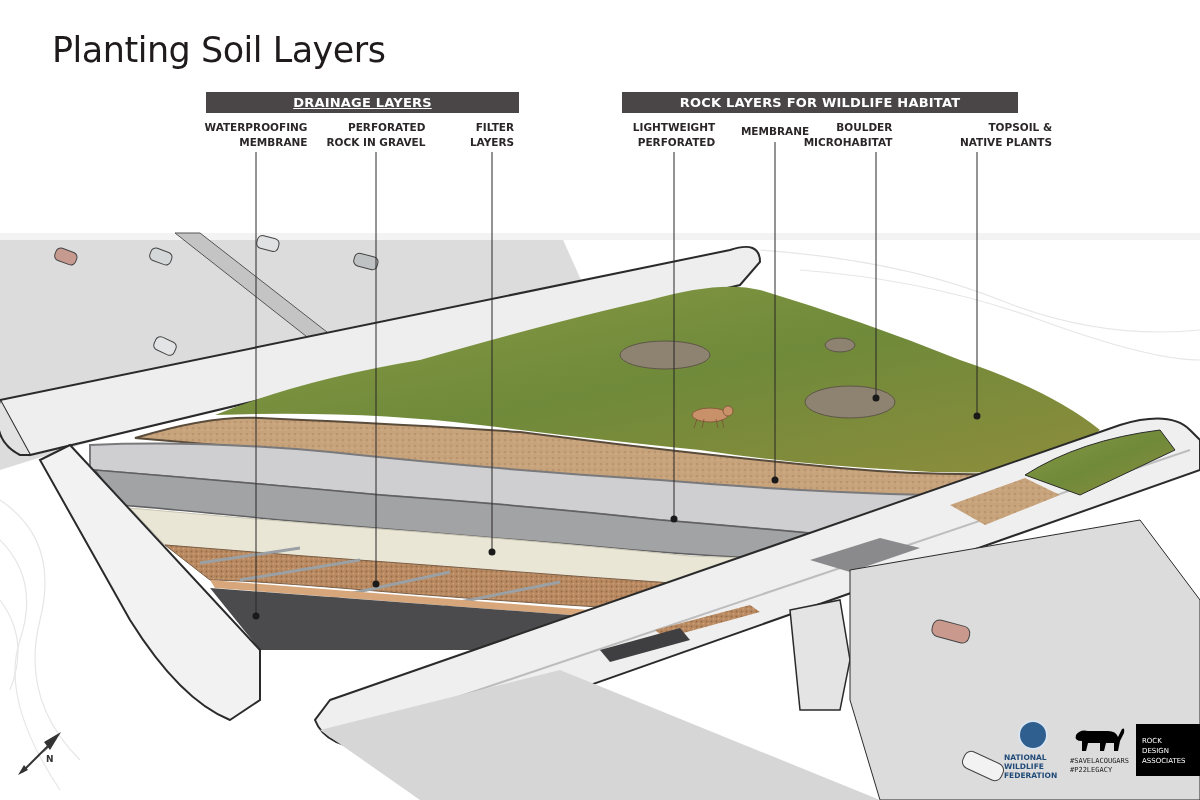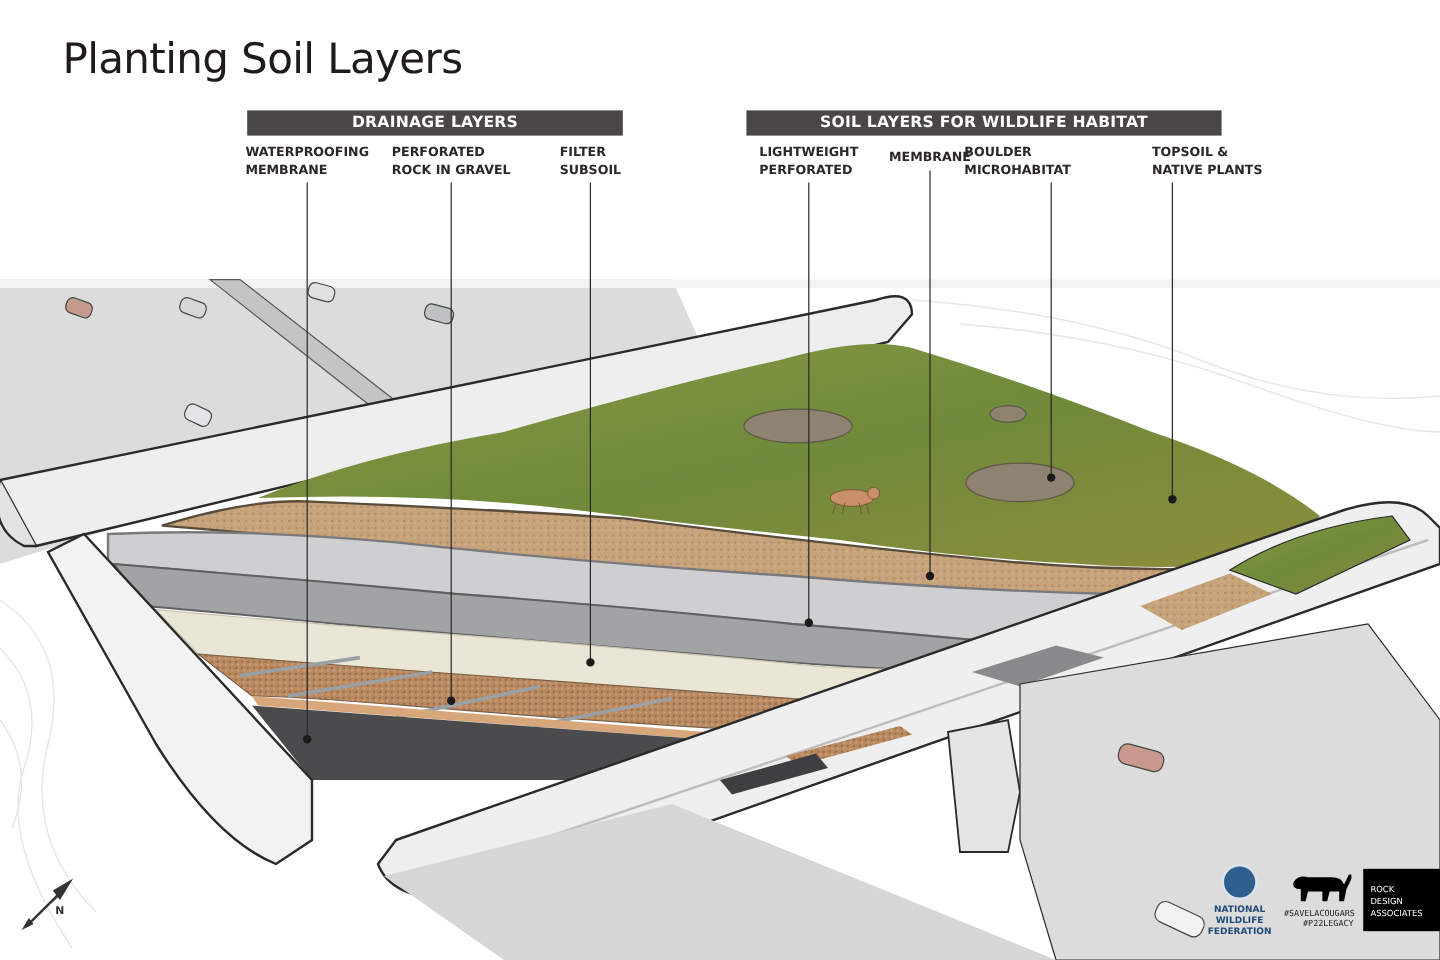--- a/index.html
+++ b/index.html
@@ -12,57 +12,57 @@
     font-size: 35px; letter-spacing: -0.5px; color: #1f1a1b;
   }
 
   .group-bar {
     position: absolute; top: 92px; height: 21px;
     background: #4a4546; color: #ffffff;
     font-family: "DejaVu Sans", sans-serif; font-weight: bold;
     font-size: 13px; letter-spacing: 0.2px;
     display: flex; align-items: center; justify-content: center;
   }
-  .group-bar.drainage { left: 206px; width: 313px; }
+  .group-bar.drainage { left: 206px; width: 313px; text-decoration: underline; }
   .group-bar.soil { left: 622px; width: 396px; }
 
   .layer-label {
     position: absolute; top: 120px;
     font-family: "DejaVu Sans", sans-serif; font-weight: bold;
     font-size: 10.5px; line-height: 15px; color: #2b2627;
-    text-align: left; white-space: pre-line;
+    text-align: right; white-space: pre-line;
     transform: translateX(-50%);
   }
 
   .scene { position: absolute; left: 0; top: 0; width: 1200px; height: 800px; }
 
   .logos { position: absolute; right: 0; top: 715px; height: 70px; display: flex; align-items: center; gap: 8px; }
-  .nwf { width: 58px; text-align: center; }
+  .nwf { width: 58px; }
   .nwf .badge { width: 30px; height: 30px; border-radius: 50%; background: #2f5f8f; margin: 0 auto 3px; border: 2px solid #d9e4ef; }
   .nwf .txt { font-family: "DejaVu Sans", sans-serif; font-weight: bold; font-size: 7.5px; line-height: 9px; color: #1f4a78; white-space: pre-line; }
-  .cougar-logo { width: 58px; text-align: right; }
+  .cougar-logo { width: 58px; text-align: left; }
   .cougar-logo .txt { font-family: "DejaVu Sans Mono", monospace; font-size: 7px; line-height: 9px; color: #222; white-space: pre-line; }
   .rda { width: 64px; height: 52px; background: #000; color: #fff; font-family: "DejaVu Sans", sans-serif; font-size: 7px; line-height: 10px; padding: 12px 0 0 6px; white-space: pre-line; }
 
   .north-arrow { position: absolute; left: 14px; top: 728px; }
 </style>
 </head>
 <body>
 
 <div class="title">Planting Soil Layers</div>
 
 <div class="group-bar drainage">DRAINAGE LAYERS</div>
-<div class="group-bar soil">SOIL LAYERS FOR WILDLIFE HABITAT</div>
+<div class="group-bar soil">ROCK LAYERS FOR WILDLIFE HABITAT</div>
 
 <div class="layer-label" style="left:256px">WATERPROOFING
 MEMBRANE</div>
 <div class="layer-label" style="left:376px">PERFORATED
 ROCK IN GRAVEL</div>
 <div class="layer-label" style="left:492px">FILTER
-SUBSOIL</div>
+LAYERS</div>
 <div class="layer-label" style="left:674px">LIGHTWEIGHT
 PERFORATED</div>
 <div class="layer-label" style="left:775px;top:124px">MEMBRANE</div>
 <div class="layer-label" style="left:848px">BOULDER
 MICROHABITAT</div>
 <div class="layer-label" style="left:1006px">TOPSOIL &amp;
 NATIVE PLANTS</div>
 
 <svg class="scene" viewBox="0 0 1200 800" width="1200" height="800">
   <defs>

